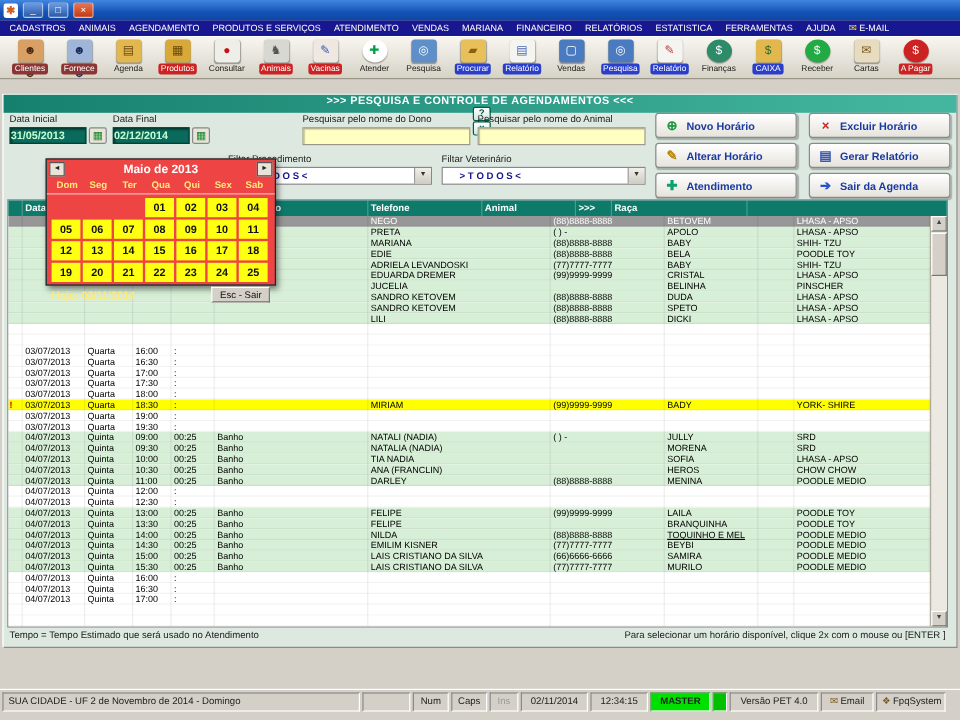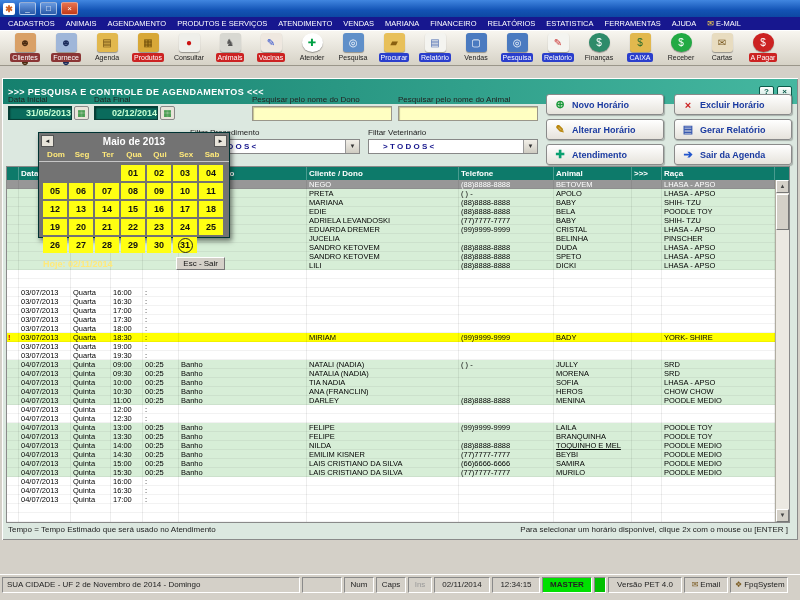--- a/index.html
+++ b/index.html
@@ -30,29 +30,29 @@
   .tb-btn{width:40px;height:34px;display:flex;flex-direction:column;align-items:center;}
   .tb-icon{width:21px;height:19px;border-radius:3px;font-size:10px;line-height:19px;text-align:center;
     margin-top:1px;box-shadow:0 1px 1px rgba(0,0,0,.35);background:#eee;}
   .tb-icon.round{border-radius:50%;}
   .tb-label{font-size:7px;line-height:9px;padding:0 2px;border-radius:2px;color:#1a1a1a;
     white-space:nowrap;margin-top:1px;}
 
   
   .panel{position:absolute;left:2px;top:78px;width:796px;height:462px;background:#dce8e0;
     box-shadow:inset 1px 1px 0 #fff, inset -1px -1px 0 #8a8a8a;}
-  .panel-header{position:absolute;left:1px;top:1px;width:794px;height:25px;
-    background:linear-gradient(90deg,#15806e,#45b7a0);display:flex;align-items:center;padding:0 5px;}
+  .panel-header{position:absolute;left:1px;top:1px;width:794px;height:15px;
+    background:linear-gradient(90deg,#15806e,#45b7a0);display:flex;align-items:center;padding:0 5px;flex-direction:column;}
   .panel-title{color:#fff;font-weight:bold;font-size:9px;flex:1;letter-spacing:.4px;white-space:nowrap;}
   .ph-btn{width:15px;height:12px;background:linear-gradient(#ffffff,#cde8e0);border:1px solid #0a5a4a;
     border-radius:2px;font-size:8px;line-height:10px;text-align:center;color:#0a5a4a;margin-left:3px;font-weight:bold;}
 
   .flabel{position:absolute;font-size:8px;color:#222;white-space:nowrap;}
   .date-box{position:absolute;height:14px;background:#0a6b5c;color:#c6ffd2;font-size:9px;font-weight:bold;
-    text-align:right;line-height:12px;border:1px solid #063f36;box-shadow:inset 1px 1px 2px rgba(0,0,0,.55);}
+    text-align:left;line-height:12px;border:1px solid #063f36;box-shadow:inset 1px 1px 2px rgba(0,0,0,.55);}
   .cal-btn{position:absolute;width:15px;height:14px;background:#e8e4da;border:1px solid #888;border-radius:2px;
     font-size:9px;text-align:center;line-height:12px;color:#1a8a2a;padding:0;}
   .search-input{position:absolute;height:15px;background:#ffffc2;border:1px solid #9a968a;
     box-shadow:inset 1px 1px 1px rgba(0,0,0,.25);font-size:9px;padding:0 3px;}
   .combo{position:absolute;height:15px;background:#fff;border:1px solid #888;display:flex;}
   .combo-value{flex:1;font-size:8px;font-weight:bold;color:#14148c;line-height:13px;padding-left:14px;white-space:nowrap;overflow:hidden;}
   .combo-arrow{width:14px;background:linear-gradient(#f2efe8,#cfccc2);border-left:1px solid #999;
     font-size:6px;text-align:center;line-height:13px;color:#333;}
   .action-btn{position:absolute;width:118px;height:21px;background:linear-gradient(#ffffff,#e6e3dc);
     border:1px solid #8a8a8a;border-radius:3px;display:flex;align-items:center;gap:5px;padding:0 6px;
@@ -79,21 +79,21 @@
     border-color:#fff #777 #777 #fff;font-size:6px;text-align:center;line-height:11px;color:#444;padding:0;}
   .sb-up{top:0}.sb-down{bottom:0}
   .sb-thumb{position:absolute;left:0;top:14px;width:13px;height:36px;background:#d4d0c8;border:1px solid;
     border-color:#fff #777 #777 #fff;}
 
   .hint{position:absolute;top:447px;font-size:8px;color:#222;white-space:nowrap;}
   .hint.left{left:6px;}
   .hint.right{right:10px;}
 
   
-  .calendar{position:absolute;left:38px;top:132px;width:192px;height:106px;background:#737373;
+  .calendar{position:absolute;left:38px;top:132px;width:192px;height:106px;background:#ef4444;
     border:1px solid #033;box-shadow:2px 3px 5px rgba(0,0,0,.5);z-index:50;}
   .cal-title{height:16px;display:flex;align-items:center;padding:1px 2px;}
   .cal-nav{width:13px;height:12px;background:#e8e4da;border:1px solid #555;font-size:6px;line-height:10px;
     text-align:center;padding:0;color:#222;}
   .cal-title-text{flex:1;text-align:center;color:#fff;font-weight:bold;font-size:10px;}
   .cal-days{display:flex;padding:0 4px;border-bottom:1px solid rgba(255,255,255,.6);}
   .cal-day{width:26px;text-align:center;color:#ffe97a;font-size:8px;font-weight:bold;line-height:12px;}
   .cal-grid{padding:3px 4px 1px 4px;}
   .cal-week{display:flex;height:18px;}
   .cal-cell{display:block;width:24px;height:16px;margin-right:2px;background:#ffff12;font-size:9px;
@@ -308,21 +308,20 @@
     </div>
 
   <div class="table">
     <div class="thead">
         <div class="tcell" style="width: 12px;"></div>
         <div class="tcell" style="width: 52px;">Data</div>
         <div class="tcell" style="width: 40px;">Dia</div>
         <div class="tcell" style="width: 32px;">Hora</div>
         <div class="tcell" style="width: 36px;">Tempo</div>
         <div class="tcell" style="width: 128px;">Procedimento</div>
-        <div class="tcell" style="width: 152px;">Cliente / Dono</div>
         <div class="tcell" style="width: 95px;">Telefone</div>
         <div class="tcell" style="width: 78px;">Animal</div>
         <div class="tcell" style="width: 30px;">&gt;&gt;&gt;</div>
         <div class="tcell" style="width: 113px;">Raça</div>
       </div>
     <div class="tbody">
         <div class="trow sel">
           <div class="tcell col-flag" style="width: 12px;"></div>
           <div class="tcell col-data" style="width: 52px;"></div>
           <div class="tcell col-dia" style="width: 40px;"></div>
@@ -873,29 +872,20 @@
       </div>
       <div class="cal-week">
         <span class="cal-cell"><span>19</span></span>
         <span class="cal-cell"><span>20</span></span>
         <span class="cal-cell"><span>21</span></span>
         <span class="cal-cell"><span>22</span></span>
         <span class="cal-cell"><span>23</span></span>
         <span class="cal-cell"><span>24</span></span>
         <span class="cal-cell"><span>25</span></span>
       </div>
-      <div class="cal-week">
-        <span class="cal-cell"><span>26</span></span>
-        <span class="cal-cell"><span>27</span></span>
-        <span class="cal-cell"><span>28</span></span>
-        <span class="cal-cell"><span>29</span></span>
-        <span class="cal-cell"><span>30</span></span>
-        <span class="cal-cell selected"><span>31</span></span>
-        <span class="cal-cell empty"></span>
-      </div>
     </div>
     <div class="cal-footer">
       <span class="cal-today">Hoje: 02/11/2014</span>
       <button class="esc-btn">Esc - Sair</button>
     </div>
   </div>
 
 <div class="statusbar">
     <div class="sb-cell" style="width: 298px; text-align: left;"><span>SUA CIDADE - UF    2 de Novembro de 2014 - Domingo</span></div>
     <div class="sb-cell" style="width: 40px;"><span></span></div>

